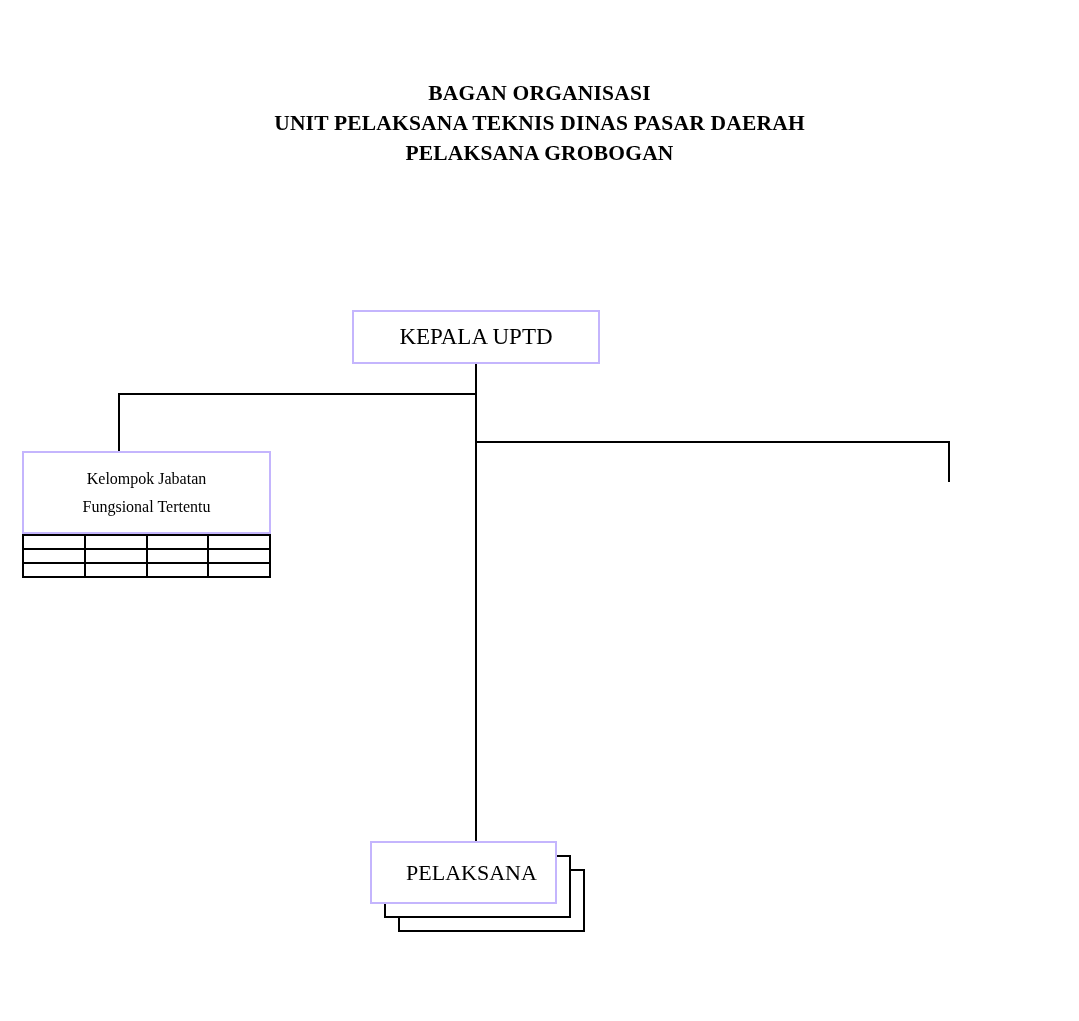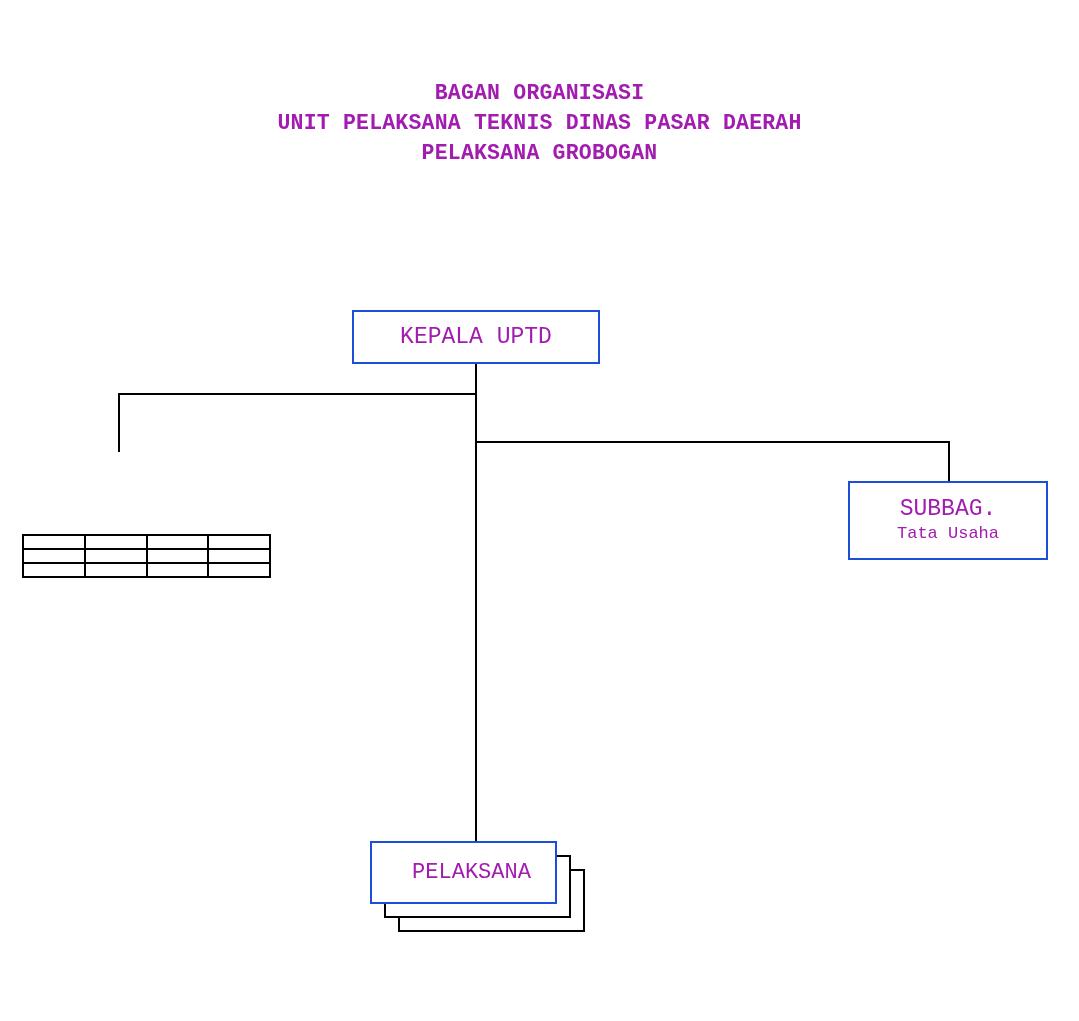--- a/index.html
+++ b/index.html
@@ -5,22 +5,22 @@
   html, body {
     margin: 0;
     padding: 0;
     background: #ffffff;
   }
   #chart-root {
     position: relative;
     width: 1079px;
     height: 1021px;
     background: #ffffff;
-    font-family: Liberation Mono, monospace;
-    color: #a21caf;
+    font-family: Liberation Serif, serif;
+    color: #000000;
     overflow: hidden;
   }
 
   
   .title-block {
     position: absolute;
     left: 0;
     top: 78px;
     width: 1079px;
     text-align: center;
@@ -30,21 +30,21 @@
     font-size: 21.5px;
     line-height: 30px;
     letter-spacing: 0.2px;
     white-space: nowrap;
   }
 
   
   .node-box {
     position: absolute;
     box-sizing: border-box;
-    border: 2px solid #1d4ed8;
+    border: 2px solid #c4b5fd;
     background: #ffffff;
     display: flex;
     flex-direction: column;
     align-items: center;
     justify-content: center;
     text-align: center;
   }
 
   
   #box-kepala {
@@ -198,20 +198,24 @@
   <div class="conn conn-v" id="conn-trunk-main"></div>
   <div class="conn conn-h" id="conn-left-h"></div>
   <div class="conn conn-v" id="conn-left-v"></div>
   <div class="conn conn-h" id="conn-right-h"></div>
   <div class="conn conn-v" id="conn-right-v"></div>
 
   <div class="node-box" id="box-kepala">
     <span class="node-label">KEPALA UPTD</span>
   </div>
 
+  <div class="node-box" id="box-kelompok">
+    <span class="node-label">Kelompok Jabatan</span>
+    <span class="node-label">Fungsional Tertentu</span>
+  </div>
 
   <div id="kelompok-grid">
     <div class="grid-row">
       <div class="grid-cell"></div>
       <div class="grid-cell"></div>
       <div class="grid-cell"></div>
       <div class="grid-cell"></div>
     </div>
     <div class="grid-row">
       <div class="grid-cell"></div>
@@ -220,24 +224,20 @@
       <div class="grid-cell"></div>
     </div>
     <div class="grid-row">
       <div class="grid-cell"></div>
       <div class="grid-cell"></div>
       <div class="grid-cell"></div>
       <div class="grid-cell"></div>
     </div>
   </div>
 
-  <div class="node-box" id="box-subbag">
-    <span class="node-label-primary">SUBBAG.</span>
-    <span class="node-label-secondary">Tata Usaha</span>
-  </div>
 
   <div class="stack-shadow" id="pelaksana-back2"></div>
   <div class="stack-shadow" id="pelaksana-back1"></div>
   <div class="node-box" id="box-pelaksana">
     <span class="node-label">PELAKSANA</span>
   </div>
 
 </div>
 
 </body></html>

